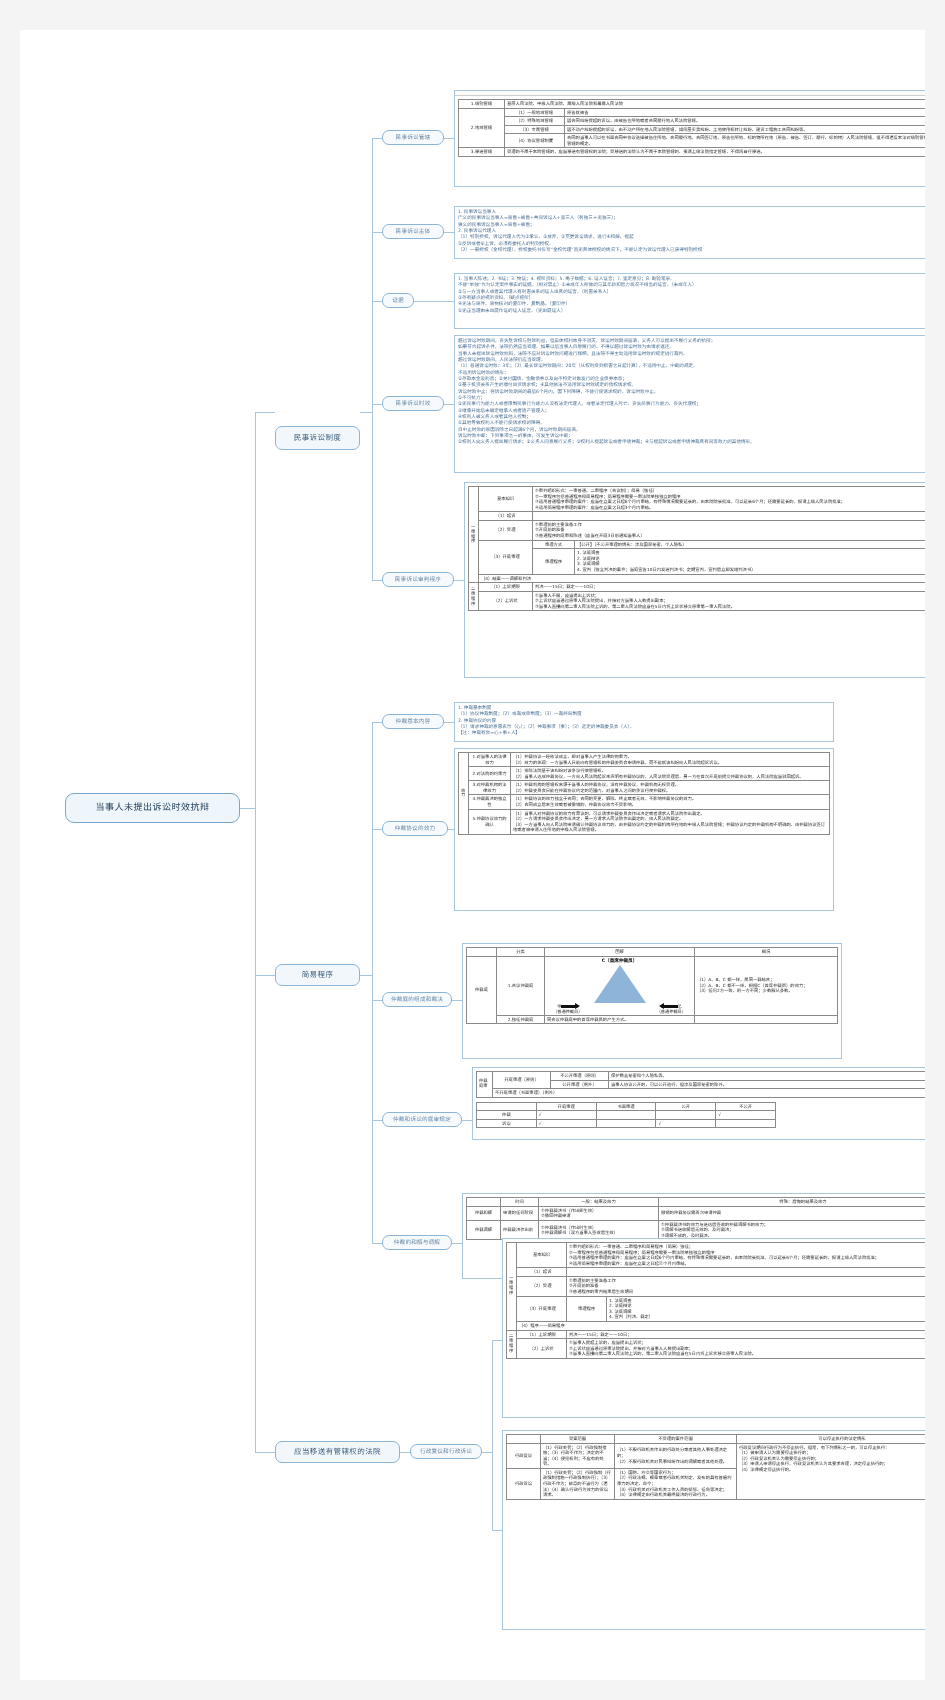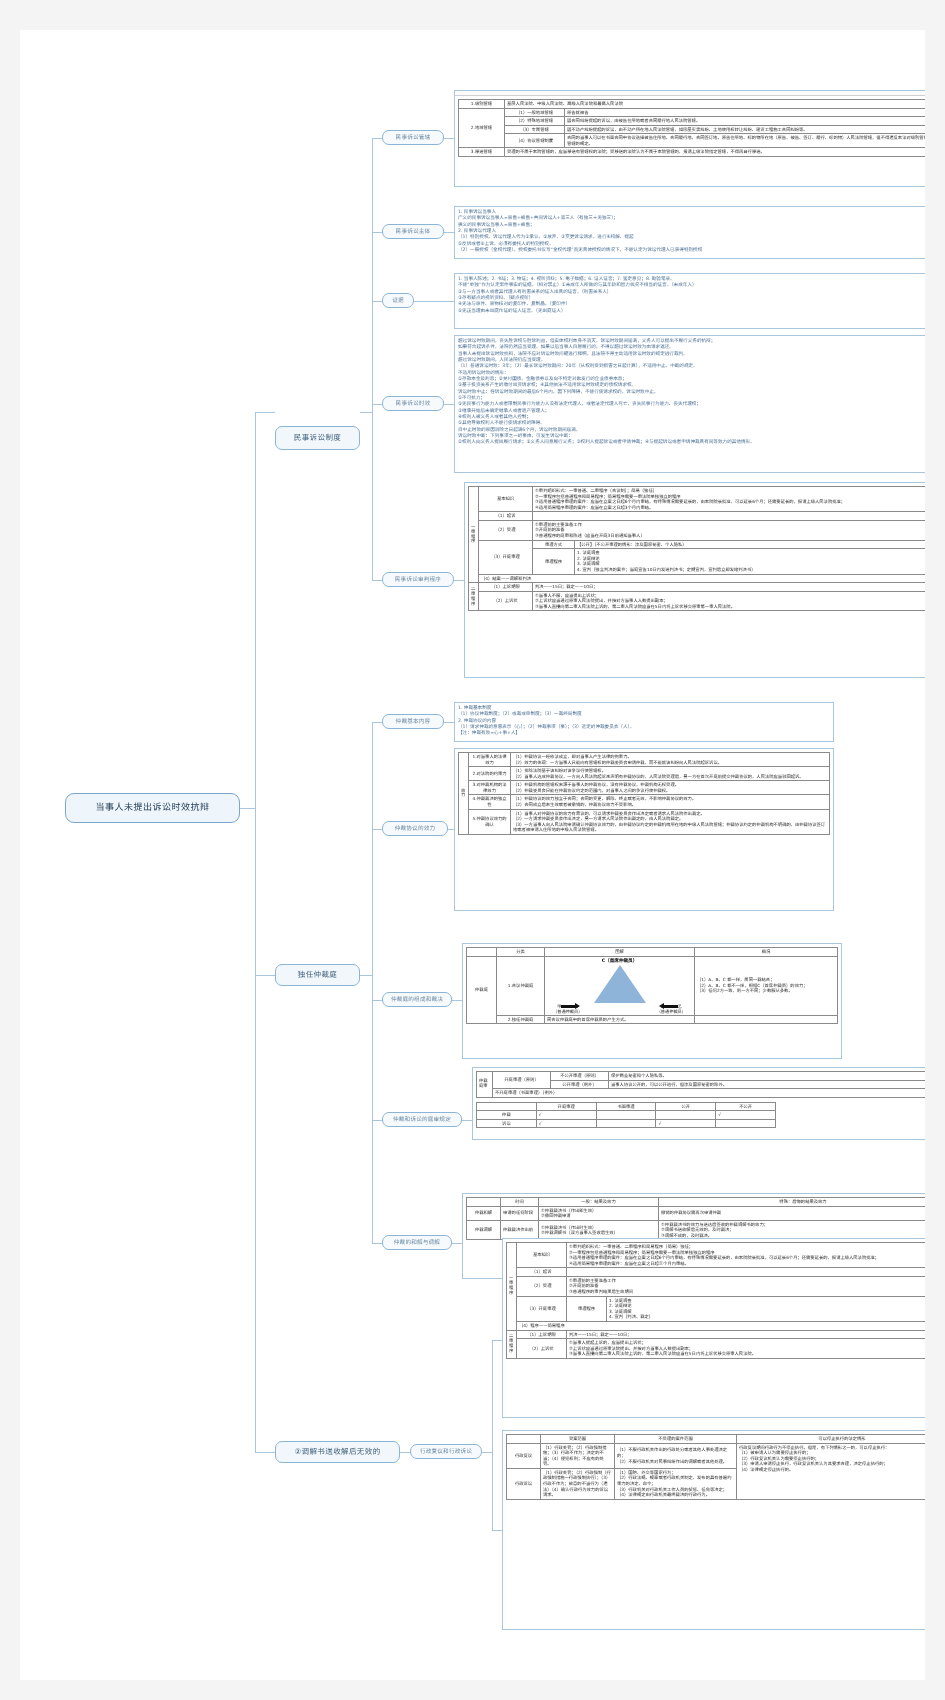--- a/index.html
+++ b/index.html
@@ -276,21 +276,21 @@
 ②上诉状应当通过原审人民法院提出，并按对方当事人人数提出副本；
 ③当事人直接向第二审人民法院上诉的，第二审人民法院应当在5日内将上诉状移交原审第一审人民法院。</td>
           </tr>
         </tbody>
       </table>
     </div>
   </div>
 
   <div class="ln h" style="left:235px;top:945px;width:20px;"></div>
   <div class="node l1" style="left:255px;top:934px;width:85px;height:22px;">
-    <span>独任仲裁庭</span>
+    <span>简易程序</span>
   </div>
   <div class="ln h" style="left:340px;top:945px;width:12px;"></div>
   <div class="ln v" style="left:352px;top:692px;height:521px;"></div>
 
   <div class="ln h" style="left:352px;top:692px;width:10px;"></div>
   <div class="node l2" style="left:362px;top:684px;width:62px;height:15px;">
     <span>仲裁基本内容</span>
   </div>
   <div class="ln h" style="left:424px;top:692px;width:10px;"></div>
   <div class="box txtbox" style="left:434px;top:672px;width:380px;height:40px;">1. 仲裁基本制度
@@ -505,21 +505,21 @@
 ②调解书送收解后无效的，及时裁决；
 ③调解不成的，及时裁决。</td>
           </tr>
         </tbody>
       </table>
     </div>
   </div>
 
   <div class="ln h" style="left:235px;top:1422px;width:20px;"></div>
   <div class="node l1" style="left:255px;top:1411px;width:125px;height:22px;">
-    <span>②调解书送收解后无效的</span>
+    <span>应当移送有管辖权的法院</span>
   </div>
   <div class="ln h" style="left:380px;top:1422px;width:10px;"></div>
   <div class="ln v" style="left:390px;top:1422px;height:1px;"></div>
 
   <div class="node l2" style="left:390px;top:1414px;width:72px;height:15px;">
     <span>行政复议和行政诉讼</span>
   </div>
   <div class="ln h" style="left:462px;top:1422px;width:10px;"></div>
   <div class="ln v" style="left:472px;top:1310px;height:190px;"></div>
   <div class="ln h" style="left:472px;top:1310px;width:10px;"></div>

